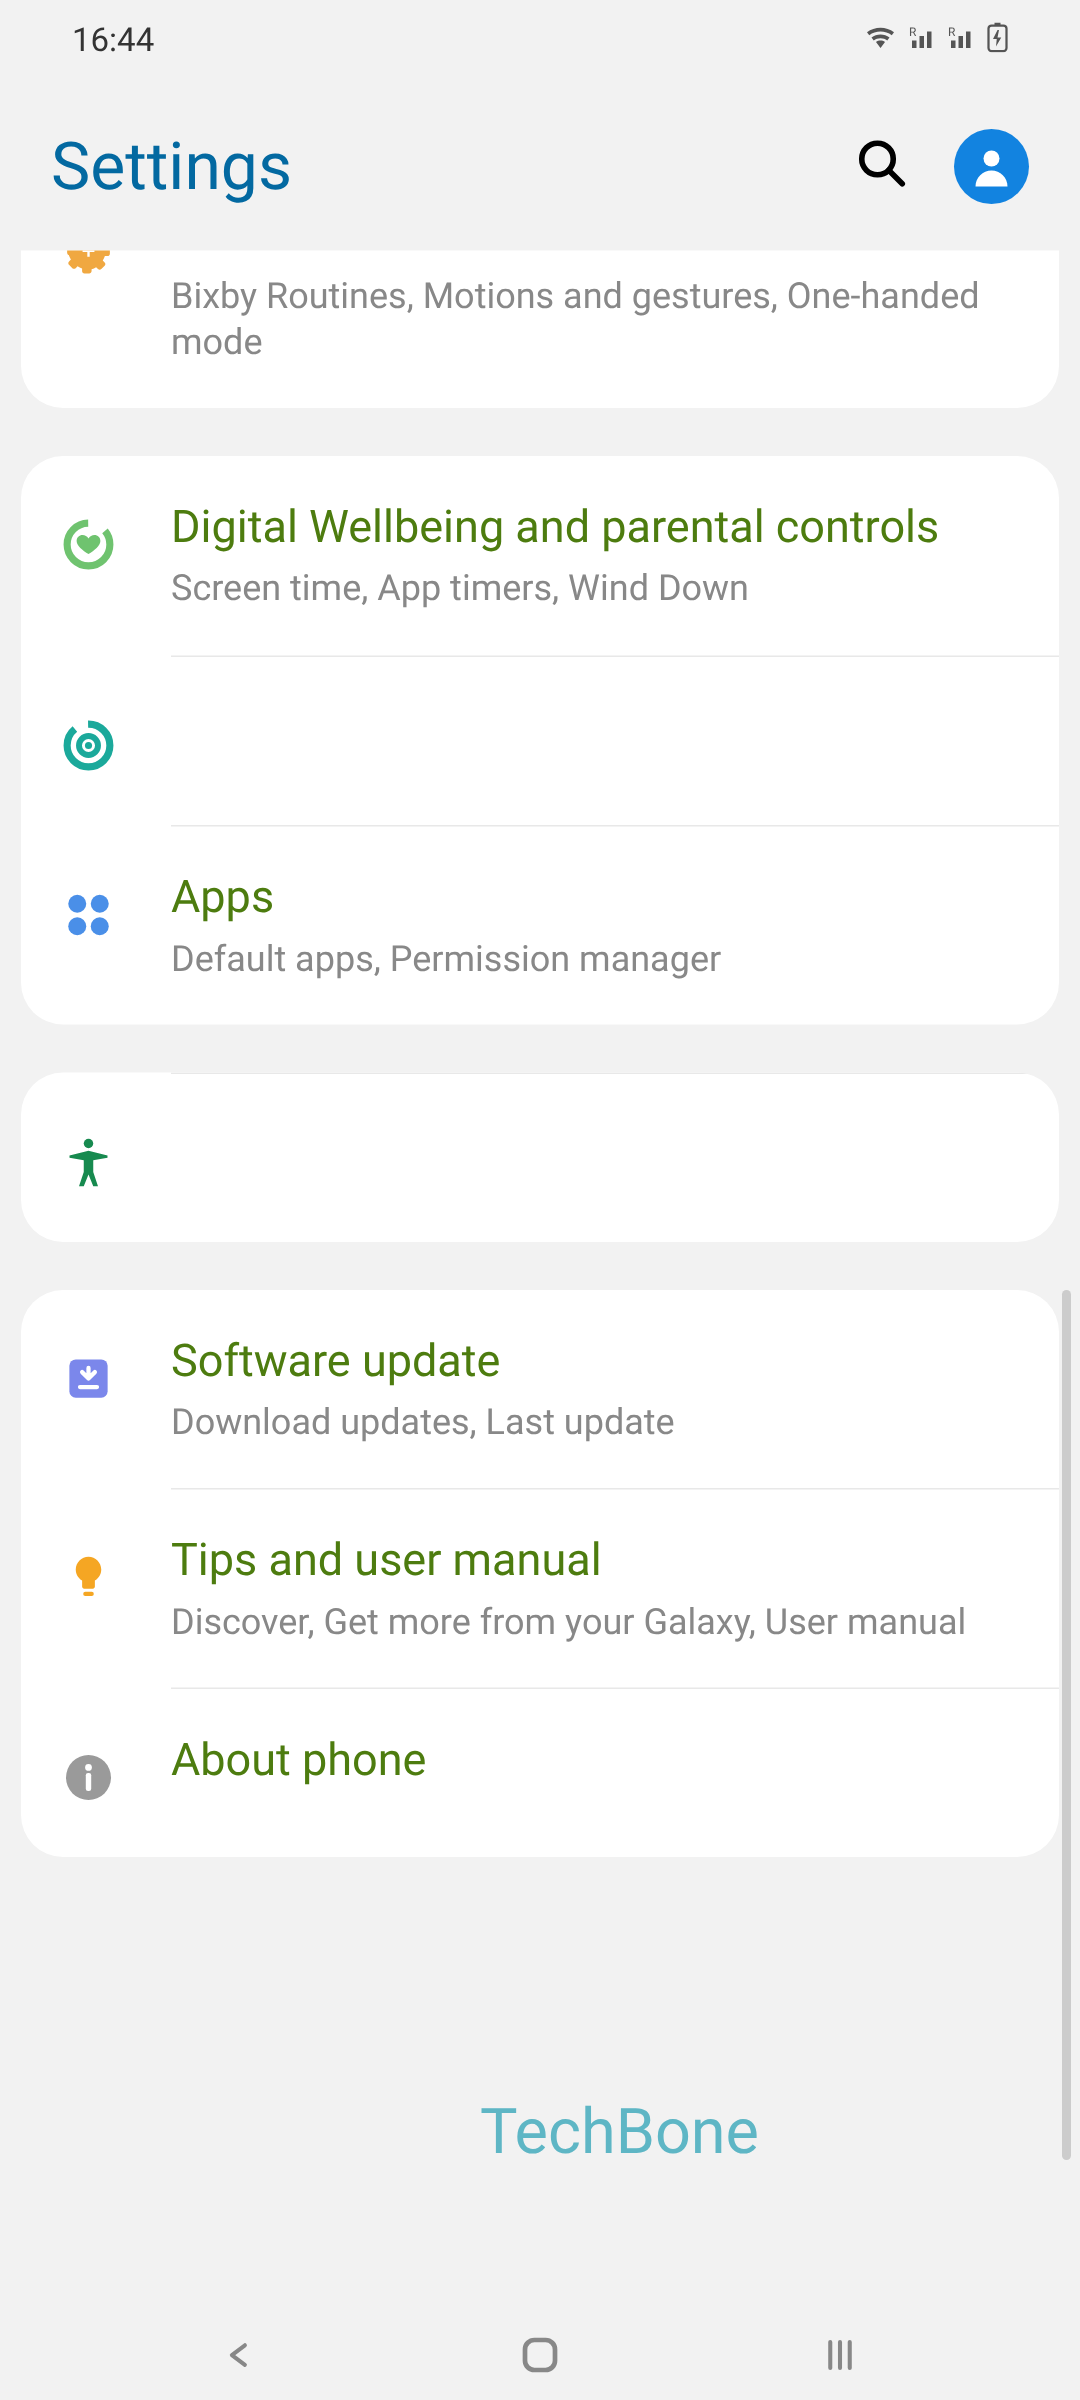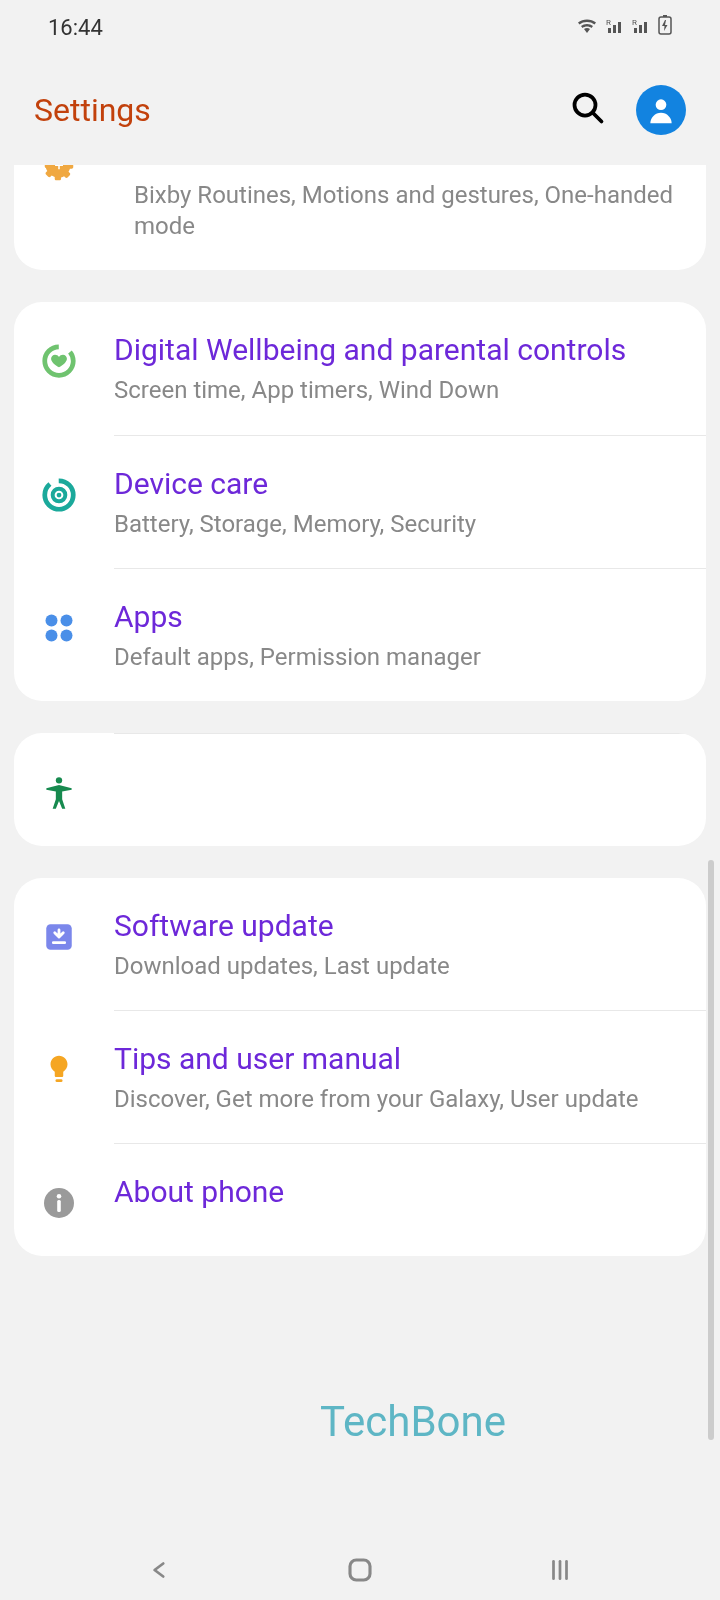--- a/index.html
+++ b/index.html
@@ -29,23 +29,23 @@
       gap: 8px;
       align-items: center;
     }
     .header {
       display: flex;
       align-items: center;
       justify-content: space-between;
       padding: 30px 34px 30px 34px;
     }
     .header-title {
-      font-size: 32px;
+      font-size: 44px;
       font-weight: 400;
-      color: #c2410c;
+      color: #0369a1;
     }
     .header-actions {
       display: flex;
       gap: 30px;
       align-items: center;
     }
     .search-icon svg {
       width: 36px;
       height: 36px;
     }
@@ -76,38 +76,37 @@
     }
     .list-item {
       display: flex;
       align-items: flex-start;
       padding: 28px 20px 28px 20px;
       min-height: 100px;
     }
     .list-item.partial-visible {
       padding-top: 0;
       margin-top: -30px;
-      gap: 20px;
     }
     .item-icon {
       width: 50px;
       height: 50px;
       display: flex;
       align-items: center;
       justify-content: center;
       flex-shrink: 0;
       margin-top: 6px;
     }
     .item-content {
       margin-left: 30px;
       flex: 1;
     }
     .item-title {
       font-size: 30px;
-      color: #6d28d9;
+      color: #4d7c0f;
       line-height: 1.3;
       margin-bottom: 6px;
     }
     .item-subtitle {
       font-size: 24px;
       color: #888;
       line-height: 1.3;
     }
     .divider {
       height: 1px;
@@ -237,24 +236,20 @@
     </div>
     <div class="divider"></div>
     <div class="list-item">
       <div class="item-icon">
         <svg width="38" height="38" viewBox="0 0 24 24">
             <circle cx="12" cy="12" r="9" fill="none" stroke="#1ba99b" stroke-width="3" stroke-dasharray="50 6" transform="rotate(-90 12 12)"></circle>
             <circle cx="12" cy="12" r="4" fill="none" stroke="#1ba99b" stroke-width="2.5"></circle>
             <circle cx="12" cy="12" r="1.5" fill="#1ba99b"></circle>
           </svg>
       </div>
-      <div class="item-content">
-        <div class="item-title">Device care</div>
-        <div class="item-subtitle">Battery, Storage, Memory, Security</div>
-      </div>
     </div>
     <div class="divider"></div>
     <div class="list-item">
       <div class="item-icon">
         <svg width="36" height="36" viewBox="0 0 24 24">
             <circle cx="7" cy="7" r="4" fill="#4a8fe8"></circle>
             <circle cx="17" cy="7" r="4" fill="#4a8fe8"></circle>
             <circle cx="7" cy="17" r="4" fill="#4a8fe8"></circle>
             <circle cx="17" cy="17" r="4" fill="#4a8fe8"></circle>
           </svg>
@@ -294,21 +289,21 @@
     <div class="divider"></div>
     <div class="list-item">
       <div class="item-icon">
         <svg width="34" height="38" viewBox="0 0 24 24">
             <path d="M12 2C8.7 2 6 4.7 6 8c0 2.2 1.2 4.2 3 5.2V16c0 .6.4 1 1 1h4c.6 0 1-.4 1-1v-2.8c1.8-1 3-3 3-5.2 0-3.3-2.7-6-6-6z" fill="#f5a623"></path>
             <rect x="9.5" y="18.5" width="5" height="2" rx="1" fill="#f5a623"></rect>
           </svg>
       </div>
       <div class="item-content">
         <div class="item-title">Tips and user manual</div>
-        <div class="item-subtitle">Discover, Get more from your Galaxy, User update</div>
+        <div class="item-subtitle">Discover, Get more from your Galaxy, User manual</div>
       </div>
     </div>
     <div class="divider"></div>
     <div class="list-item">
       <div class="item-icon">
         <svg width="36" height="36" viewBox="0 0 24 24">
             <circle cx="12" cy="12" r="10" fill="#9a9a9a"></circle>
             <circle cx="12" cy="7.5" r="1.5" fill="#fff"></circle>
             <rect x="10.8" y="10" width="2.4" height="8" rx="1" fill="#fff"></rect>
           </svg>

